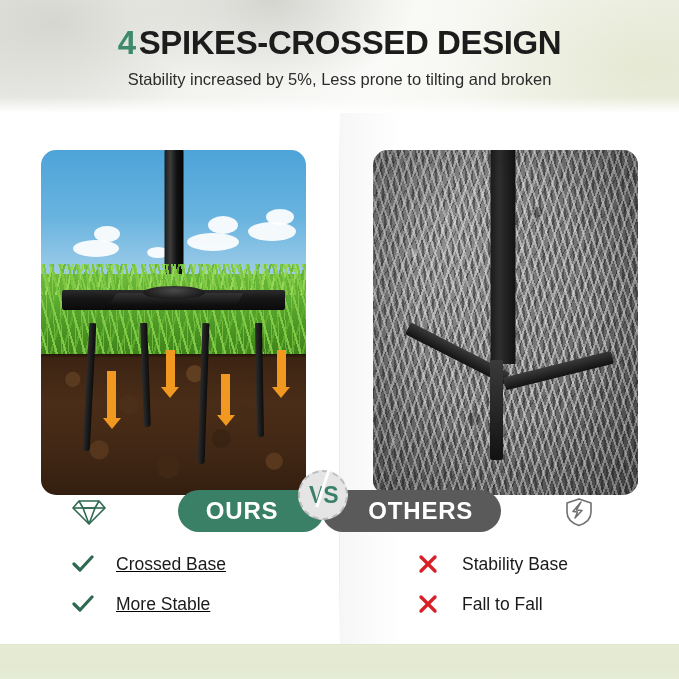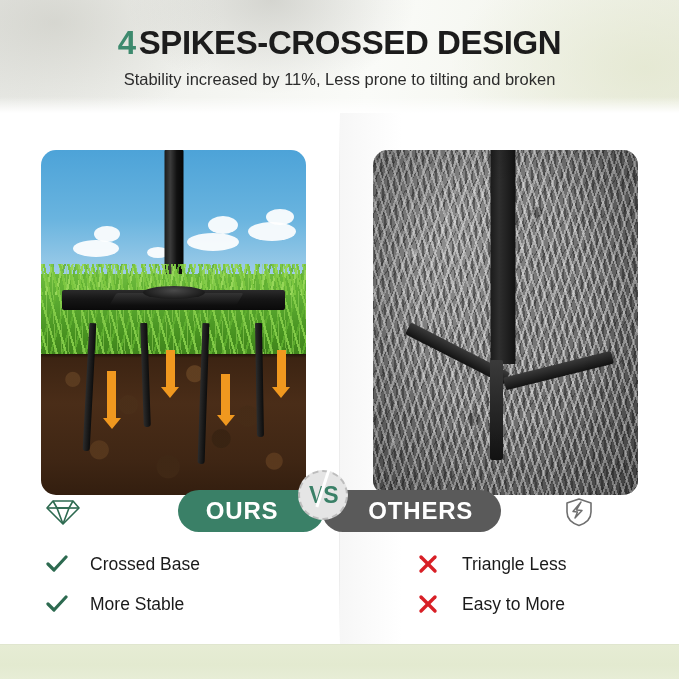--- a/index.html
+++ b/index.html
@@ -343,21 +343,21 @@
     background: #ffffff;
     transform: translateX(-50%) rotate(18deg);
     z-index: 2;
   }
 
   
   .feature-col {
     position: absolute;
     top: 497px;
   }
-  .col-ours  { left: 46px;  width: 270px; }
+  .col-ours  { left: 72px;  width: 270px; text-decoration: underline; }
   .col-other { left: 418px; width: 270px; }
 
   .col-icon {
     width: 34px;
     height: 30px;
     margin-bottom: 17px;
   }
   .col-icon.right { margin-left: 146px; }
 
   .feature-item {
@@ -384,21 +384,21 @@
 <body>
 
 <div class="page">
 
   <div class="header-band"></div>
 
   <div class="title">
     <span class="num">4</span><span>SPIKES-CROSSED DESIGN</span>
   </div>
 
-  <div class="subtitle">Stability increased by 11%, Less prone to tilting and broken</div>
+  <div class="subtitle">Stability increased by 5%, Less prone to tilting and broken</div>
 
   <div class="divider-glow"></div>
   <div class="center-divider"></div>
 
   <div class="panel panel-ours">
     <div class="sky"></div>
 
     <div class="cloud" style="left:12%; top:26%; width:46px; height:17px;"></div>
     <div class="cloud" style="left:20%; top:22%; width:26px; height:16px;"></div>
     <div class="cloud" style="left:55%; top:24%; width:52px; height:18px;"></div>
@@ -494,29 +494,29 @@
       </svg>
     </div>
 
     <div class="feature-item">
       <span class="feature-mark">
         <svg width="20" height="20" viewBox="0 0 20 20" fill="none" stroke="#d81f26" stroke-width="3.4" stroke-linecap="round">
           <path d="M3 3 L17 17"></path>
           <path d="M17 3 L3 17"></path>
         </svg>
       </span>
-      <span class="feature-label">Triangle Less</span>
+      <span class="feature-label">Stability Base</span>
     </div>
 
     <div class="feature-item">
       <span class="feature-mark">
         <svg width="20" height="20" viewBox="0 0 20 20" fill="none" stroke="#d81f26" stroke-width="3.4" stroke-linecap="round">
           <path d="M3 3 L17 17"></path>
           <path d="M17 3 L3 17"></path>
         </svg>
       </span>
-      <span class="feature-label">Easy to More</span>
+      <span class="feature-label">Fall to Fall</span>
     </div>
   </div>
 
   <div class="footer-band"></div>
 
 </div>
 
 </body></html>

